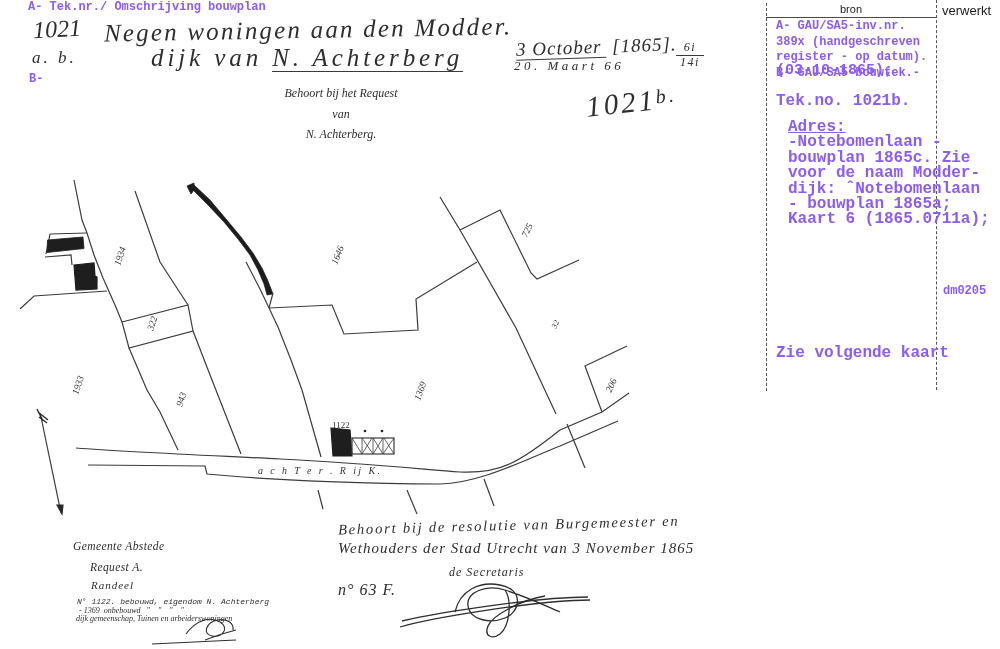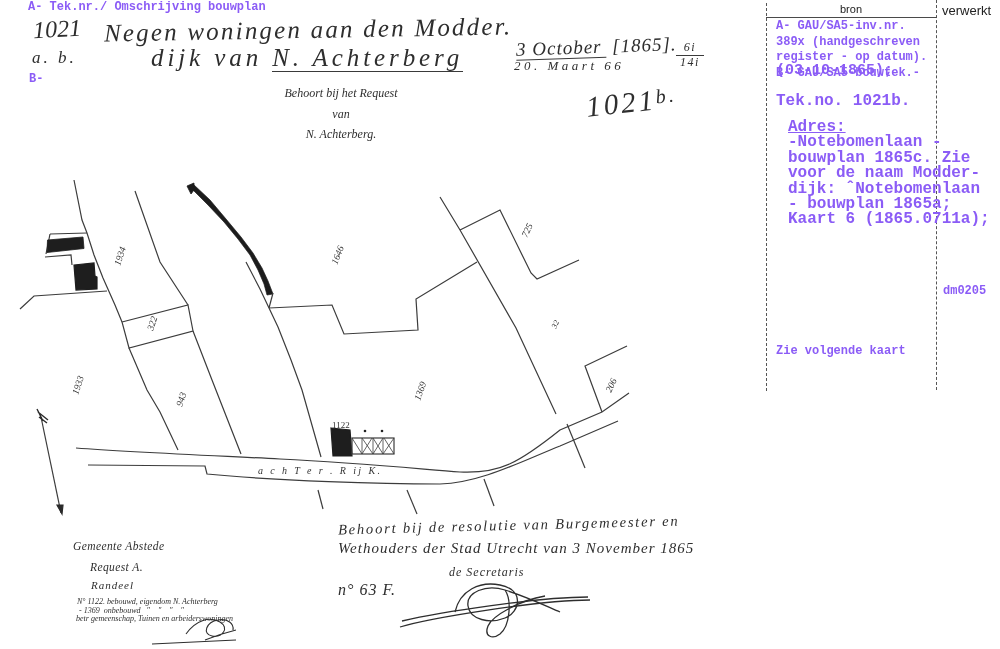--- a/index.html
+++ b/index.html
@@ -40,21 +40,21 @@
 <div class="mono" style="left:776px;top:120px;font-size:16px;line-height:15.4px;margin-left:12px;"><span style="text-decoration:underline;">Adres:</span>
 -Notebomenlaan -
 bouwplan 1865c. Zie
 voor de naam Modder-
 dijk: ˆNotebomenlaan
 - bouwplan 1865a;
 Kaart 6 (1865.0711a);</div>
 
 <div class="mono" style="left:943px;top:284px;font-size:12px;">dm0205</div>
 
-<div class="mono" style="left:776px;top:344px;font-size:12px;text-align:center;">Zie volgende kaart</div>
+<div class="mono" style="left:776px;top:344px;font-size:16px;text-align:center;">Zie volgende kaart</div>
 <svg style="position:absolute;left:0;top:0;" width="1000" height="649" viewBox="0 0 1000 649" fill="none" stroke="#3c3c3c" stroke-width="1.2">
 
 <polyline points="74,180 82,220 87,233 94,255 103,278 115,305 122,322"></polyline>
 
 <polyline points="129,348 147,390 160,412 178,450"></polyline>
 
 <polyline points="135,191 160,262 188,305"></polyline>
 
 <polyline points="193,331 212,380 241,454"></polyline>
 
@@ -178,18 +178,18 @@
 <div class="hw" style="left:338px;top:581px;font-size:16px;letter-spacing:1px;">n° 63 F.</div>
 
 <div class="hw" style="left:449px;top:565px;font-size:12px;letter-spacing:1px;">de Secretaris</div>
 
 <div class="hw" style="left:73px;top:540px;font-size:11.5px;letter-spacing:0.4px;">Gemeente Abstede</div>
 
 <div class="hw" style="left:90px;top:561px;font-size:11.5px;letter-spacing:0.4px;">Request A.</div>
 
 <div class="hw" style="left:91px;top:579px;font-size:11px;letter-spacing:1px;">Randeel</div>
 
-<div class="hw" style="left:77px;top:597px;font-size:8px;">N° 1122. bebouwd, eigendom N. Achterberg</div>
+<div class="hw" style="left:77px;top:597px;font-size:8px;font-family:Liberation Mono, monospace;">N° 1122. bebouwd, eigendom N. Achterberg</div>
 
 <div class="hw" style="left:79px;top:606px;font-size:8px;">- 1369  onbebouwd   ″    ″    ″    ″</div>
 
-<div class="hw" style="left:76px;top:613.5px;font-size:8px;">betr gemeenschap, Tuinen en arbeiderswoningen</div>
+<div class="hw" style="left:76px;top:613.5px;font-size:8px;">dijk gemeenschap, Tuinen en arbeiderswoningen</div>
 </div>
 
 </body></html>

